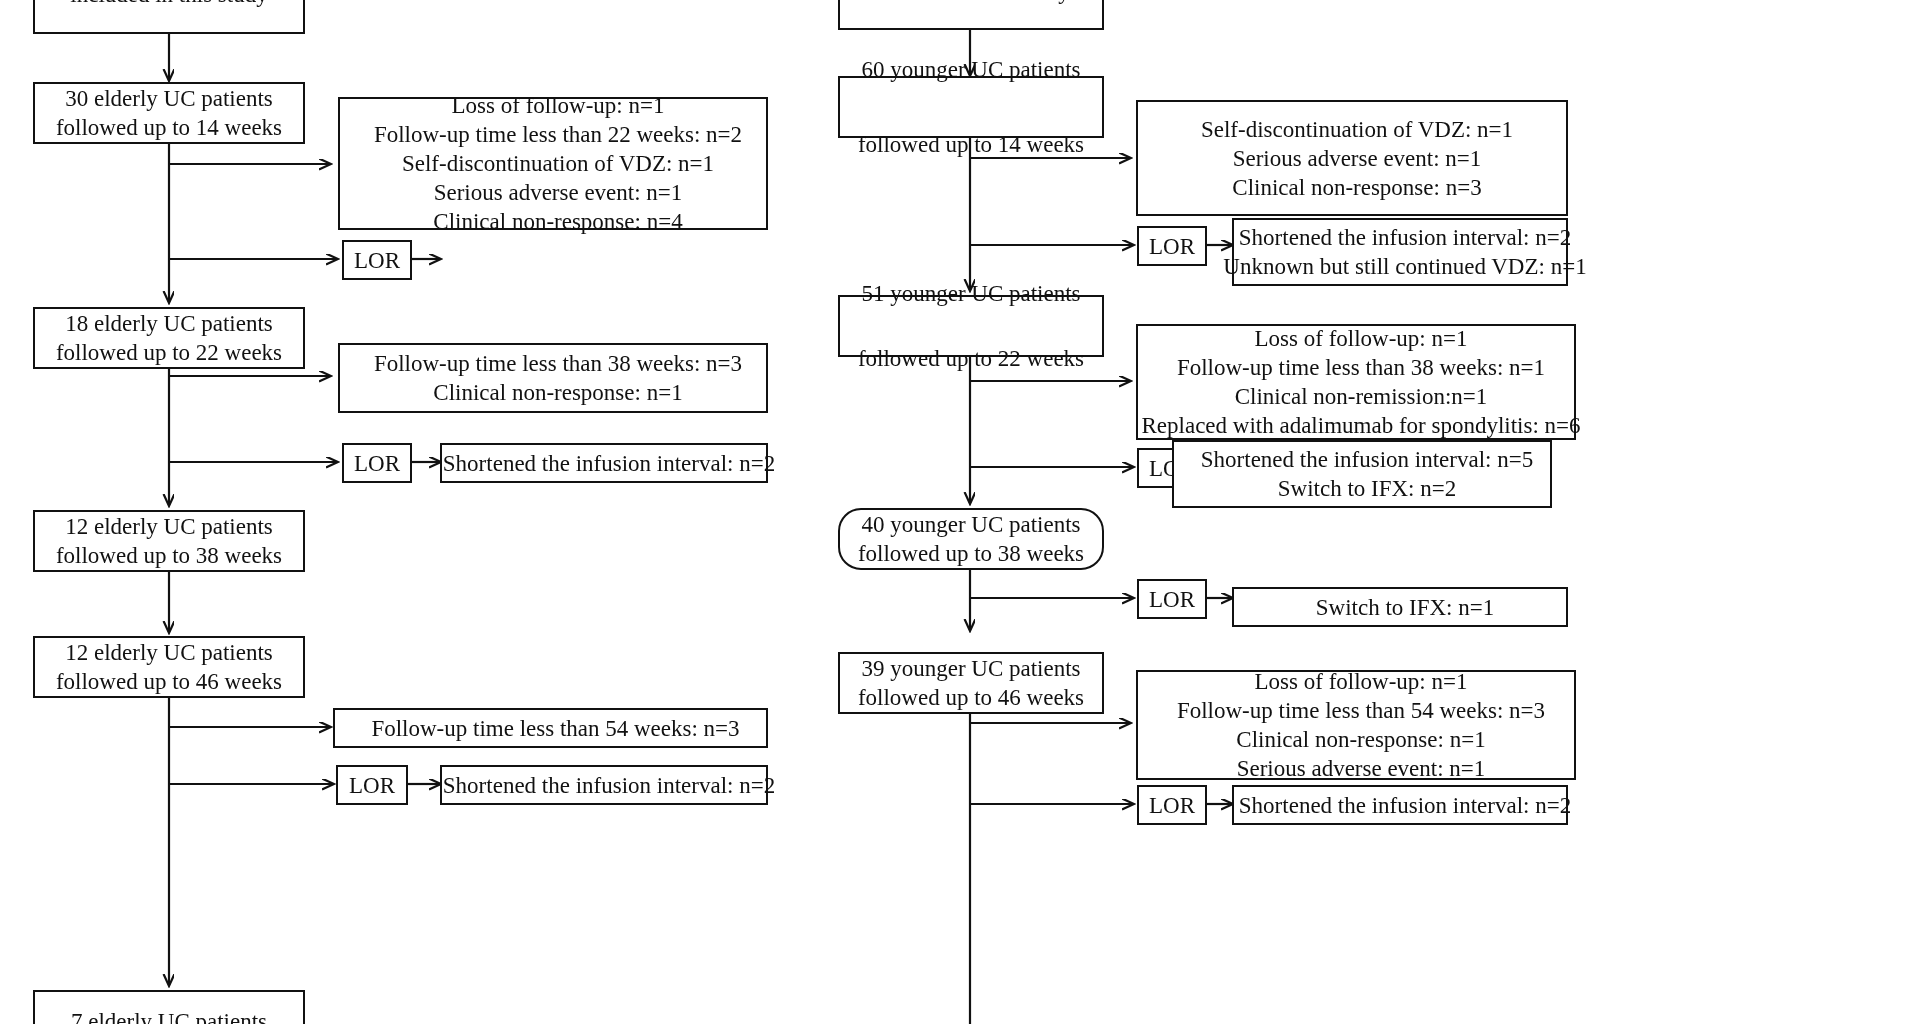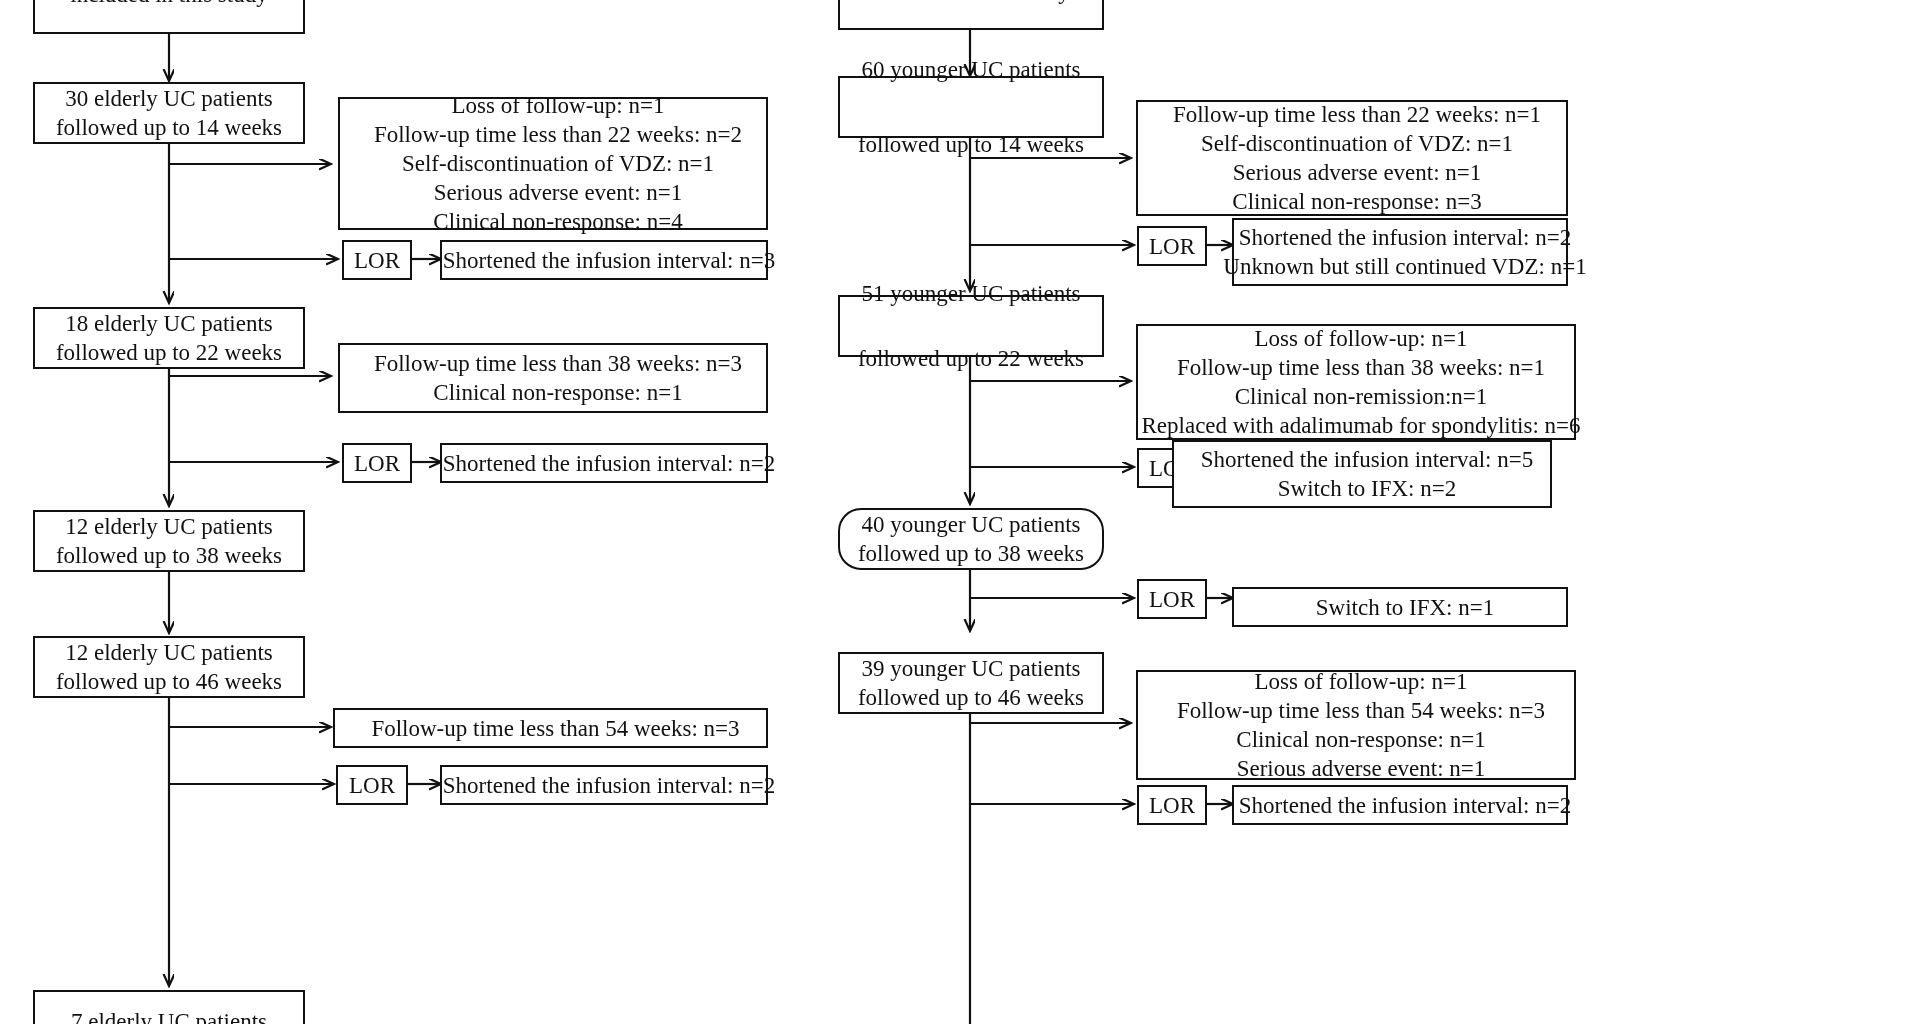--- a/index.html
+++ b/index.html
@@ -133,23 +133,20 @@
     <span class="line">Follow-up time less than 22 weeks: n=2</span>
     <span class="line">Self-discontinuation of VDZ: n=1</span>
     <span class="line">Serious adverse event: n=1</span>
     <span class="line">Clinical non-response: n=4</span>
   </div>
 
   <div class="node center lor" style="left:342px; top:240px; width:70px; height:40px;">
     <span class="line">LOR</span>
   </div>
 
-  <div class="node left" style="left:440px; top:240px; width:328px; height:40px;">
-    <span class="line">Shortened the infusion interval: n=3</span>
-  </div>
 
   <div class="node center" style="left:33px; top:307px; width:272px; height:62px;">
     <span class="line">18 elderly UC patients</span>
     <span class="line">followed up to 22 weeks</span>
   </div>
 
   <div class="node left" style="left:338px; top:343px; width:430px; height:70px;">
     <span class="line">Follow-up time less than 38 weeks: n=3</span>
     <span class="line">Clinical non-response: n=1</span>
   </div>
@@ -191,21 +188,20 @@
   <div class="node center" style="left:838px; top:-48px; width:266px; height:78px;">
     <span class="line">included in this study</span>
   </div>
 
   <div class="node center" style="left:838px; top:76px; width:266px; height:62px;gap:46px;">
     <span class="line">60 younger UC patients</span>
     <span class="line">followed up to 14 weeks</span>
   </div>
 
   <div class="node left" style="left:1136px; top:100px; width:432px; height:116px;">
-    <span class="line">Follow-up time less than 22 weeks: n=1</span>
     <span class="line">Self-discontinuation of VDZ: n=1</span>
     <span class="line">Serious adverse event: n=1</span>
     <span class="line">Clinical non-response: n=3</span>
   </div>
 
   <div class="node center lor" style="left:1137px; top:226px; width:70px; height:40px;">
     <span class="line">LOR</span>
   </div>
 
   <div class="node left" style="left:1232px; top:218px; width:336px; height:68px;">

